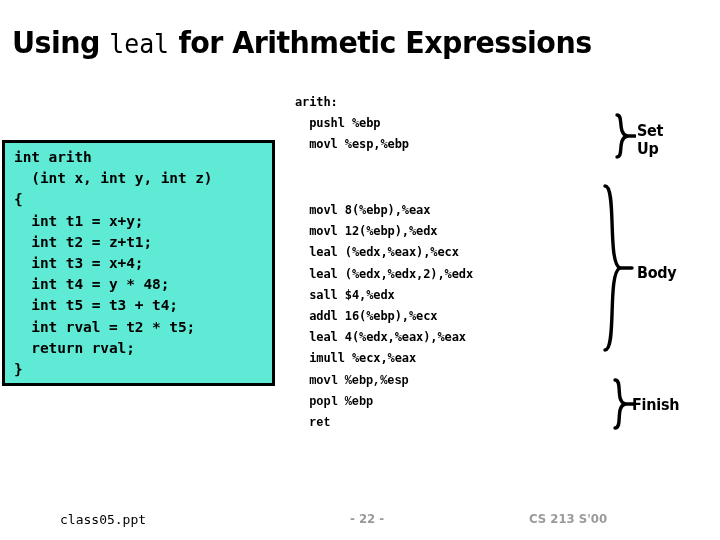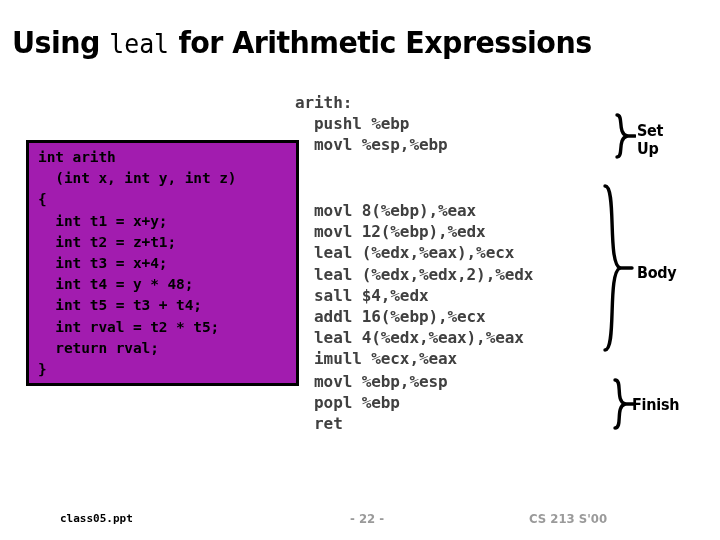--- a/index.html
+++ b/index.html
@@ -41,27 +41,27 @@
   .title .mono {
     font-family: "DejaVu Sans Mono", monospace;
     font-weight: normal;
     font-size: 27px;
     letter-spacing: 0px;
   }
 
   
   .cbox {
     position: absolute;
-    left: 26px;
+    left: 2px;
     top: 140px;
     width: 273px;
     height: 246px;
     border: 3px solid #000000;
     box-sizing: border-box;
-    background: #a21caf;
+    background: #5eead4;
   }
   .ccode {
     position: absolute;
     left: 9px;
     top: 4px;
     margin: 0;
     font-family: "DejaVu Sans Mono", monospace;
     font-weight: bold;
     font-size: 14.5px;
     line-height: 21.2px;
@@ -70,29 +70,29 @@
     letter-spacing: -0.1px;
   }
 
   
   .asm {
     position: absolute;
     left: 295px;
     margin: 0;
     font-family: "DejaVu Sans Mono", monospace;
     font-weight: bold;
-    font-size: 16px;
+    font-size: 12px;
     line-height: 21.2px;
-    color: #404040;
+    color: #000000;
     white-space: pre;
     letter-spacing: -0.1px;
   }
   .asm-setup  { top: 92px; }
   .asm-body   { top: 180px; margin-top: 20px; }
-  .asm-finish { top: 371px; }
+  .asm-finish { top: 371px; font-family: Liberation Mono, monospace; }
 
   
   .brace {
     position: absolute;
     color: #000000;
   }
   .brace svg { display: block; }
 
   .anno {
     position: absolute;
@@ -113,22 +113,22 @@
   .brace-setup  { left: 614px; top: 113px; }
   .brace-body   { left: 600px; top: 183px; }
   .brace-finish { left: 612px; top: 378px; }
 
   
   .footer-file {
     position: absolute;
     left: 60px;
     top: 512px;
     font-family: "DejaVu Sans Mono", monospace;
-    font-weight: bold;
-    font-size: 11px;
+    font-weight: normal;
+    font-size: 13px;
     color: #000000;
     white-space: nowrap;
   }
   .footer-page {
     position: absolute;
     left: 350px;
     top: 511px;
     font-family: "DejaVu Sans", sans-serif;
     font-weight: bold;
     font-size: 13px;

